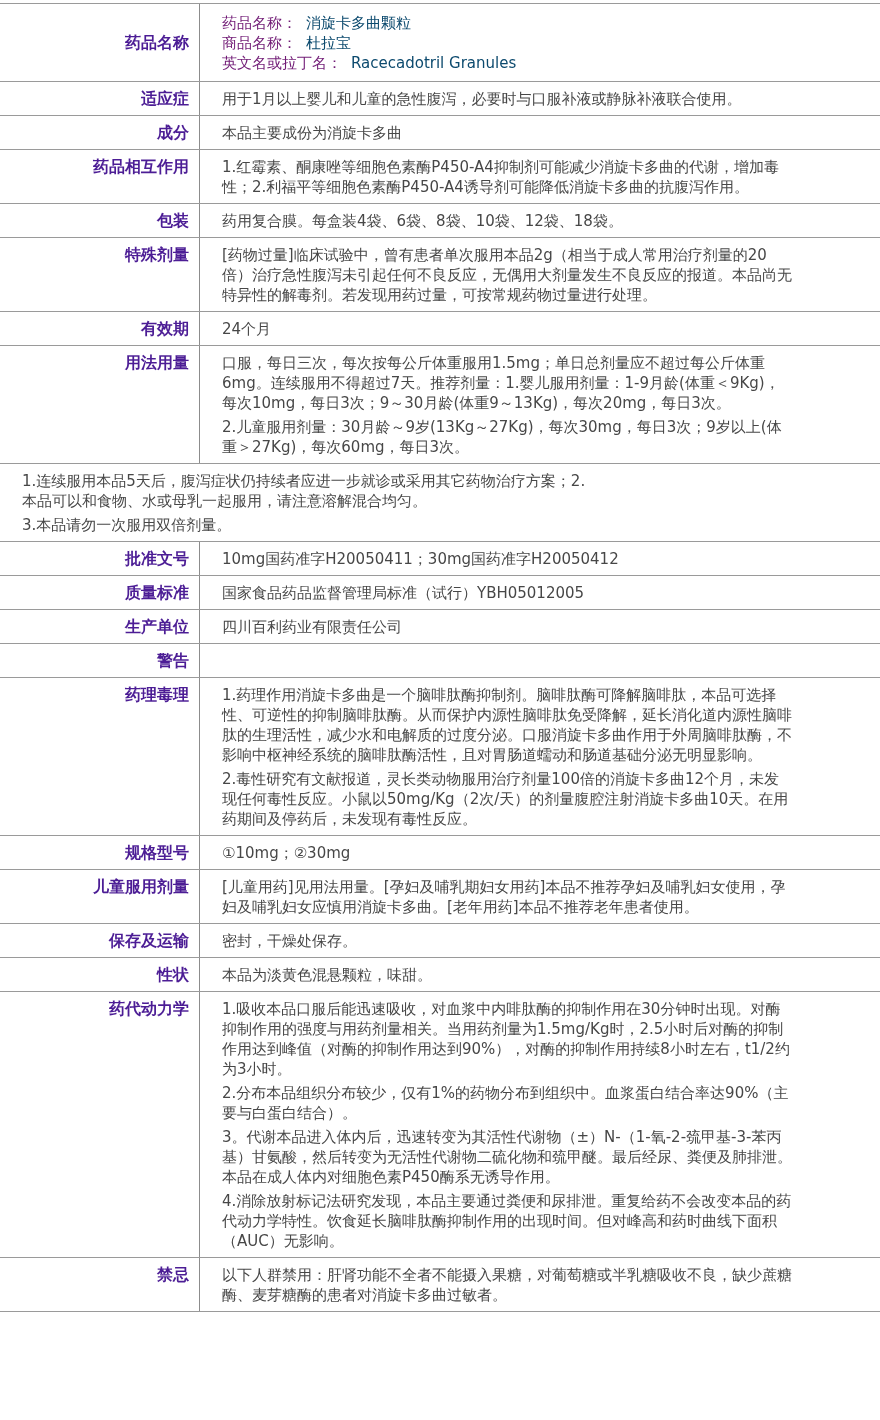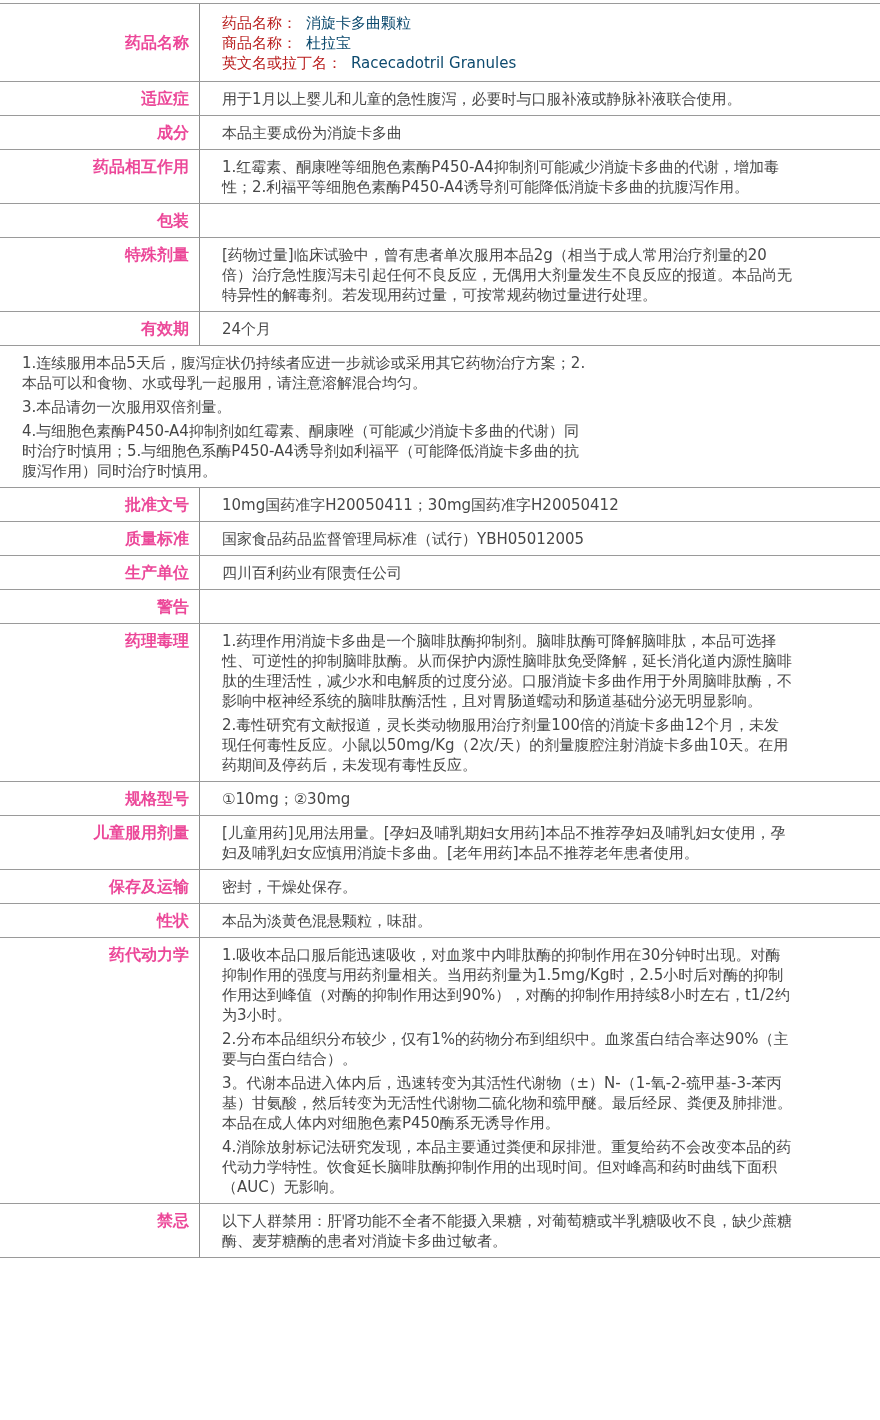--- a/index.html
+++ b/index.html
@@ -23,21 +23,21 @@
     border-bottom: 1px solid #9a9a9a;
   }
   .label-cell {
     width: 200px;
     box-sizing: border-box;
     border-right: 1px solid #8c8c8c;
     padding: 7px 10px 6px 0;
     text-align: right;
     font-size: 16px;
     font-weight: bold;
-    color: #ec4899;
+    color: #4c1d95;
     line-height: 20px;
     flex: 0 0 auto;
   }
   .name-row .label-cell {
     display: flex;
     align-items: center;
     justify-content: flex-end;
   }
   .content-cell {
     flex: 1 1 auto;
@@ -54,21 +54,21 @@
     word-break: break-word;
   }
   .para:last-child { margin-bottom: 0; }
   .name-row .content-cell { padding-top: 9px; padding-bottom: 8px; }
   .field-line {
     font-size: 15px;
     line-height: 20px;
     max-width: 570px;
   }
   .field-key {
-    color: #b91c1c;
+    color: #701a75;
     margin-right: 9px;
   }
   .field-value {
     color: #0c4a6e;
   }
 </style>
 </head>
 <body>
 
 <div class="page">
@@ -99,42 +99,51 @@
 
     <div class="row">
       <div class="label-cell">药品相互作用</div>
       <div class="content-cell">
         <p class="para">1.红霉素、酮康唑等细胞色素酶P450-A4抑制剂可能减少消旋卡多曲的代谢，增加毒性；2.利福平等细胞色素酶P450-A4诱导剂可能降低消旋卡多曲的抗腹泻作用。</p>
       </div>
     </div>
 
     <div class="row">
       <div class="label-cell">包装</div>
+      <div class="content-cell">
+        <p class="para">药用复合膜。每盒装4袋、6袋、8袋、10袋、12袋、18袋。</p>
+      </div>
     </div>
 
     <div class="row">
       <div class="label-cell">特殊剂量</div>
       <div class="content-cell">
         <p class="para">[药物过量]临床试验中，曾有患者单次服用本品2g（相当于成人常用治疗剂量的20倍）治疗急性腹泻未引起任何不良反应，无偶用大剂量发生不良反应的报道。本品尚无特异性的解毒剂。若发现用药过量，可按常规药物过量进行处理。</p>
       </div>
     </div>
 
     <div class="row">
       <div class="label-cell">有效期</div>
       <div class="content-cell">
         <p class="para">24个月</p>
       </div>
     </div>
 
+    <div class="row">
+      <div class="label-cell">用法用量</div>
+      <div class="content-cell">
+        <p class="para">口服，每日三次，每次按每公斤体重服用1.5mg；单日总剂量应不超过每公斤体重6mg。连续服用不得超过7天。推荐剂量：1.婴儿服用剂量：1-9月龄(体重＜9Kg)，每次10mg，每日3次；9～30月龄(体重9～13Kg)，每次20mg，每日3次。</p>
+        <p class="para">2.儿童服用剂量：30月龄～9岁(13Kg～27Kg)，每次30mg，每日3次；9岁以上(体重＞27Kg)，每次60mg，每日3次。</p>
+      </div>
+    </div>
 
     <div class="row">
       <div class="content-cell">
         <p class="para">1.连续服用本品5天后，腹泻症状仍持续者应进一步就诊或采用其它药物治疗方案；2.本品可以和食物、水或母乳一起服用，请注意溶解混合均匀。</p>
         <p class="para">3.本品请勿一次服用双倍剂量。</p>
-        <p class="para">4.与细胞色素酶P450-A4抑制剂如红霉素、酮康唑（可能减少消旋卡多曲的代谢）同时治疗时慎用；5.与细胞色系酶P450-A4诱导剂如利福平（可能降低消旋卡多曲的抗腹泻作用）同时治疗时慎用。</p>
       </div>
     </div>
 
     <div class="row">
       <div class="label-cell">批准文号</div>
       <div class="content-cell">
         <p class="para">10mg国药准字H20050411；30mg国药准字H20050412</p>
       </div>
     </div>
 

